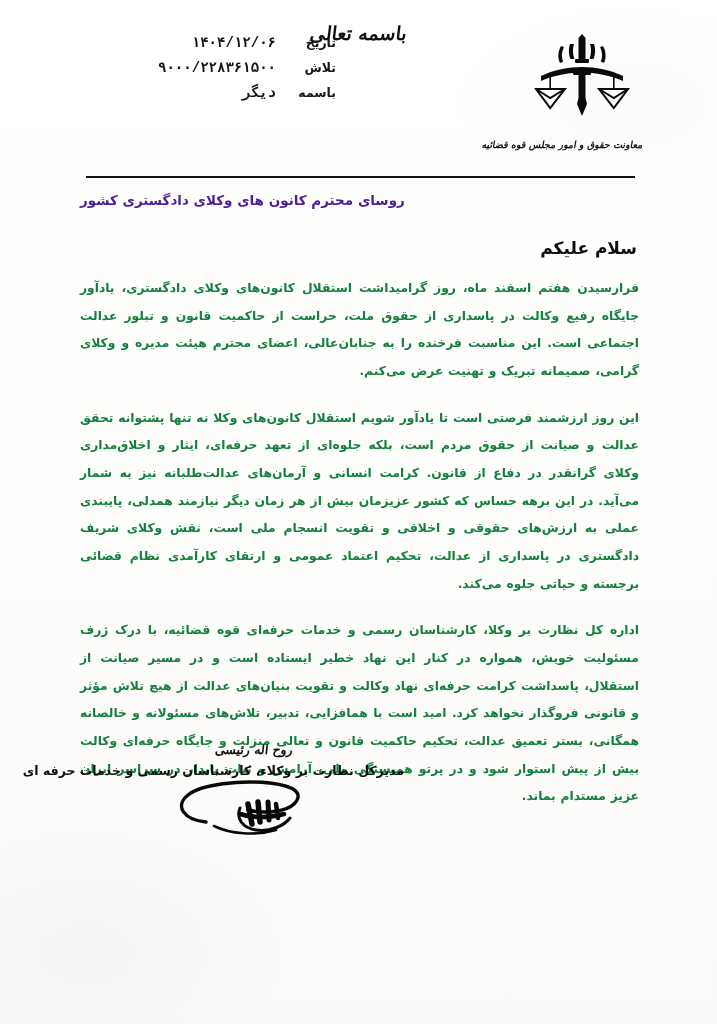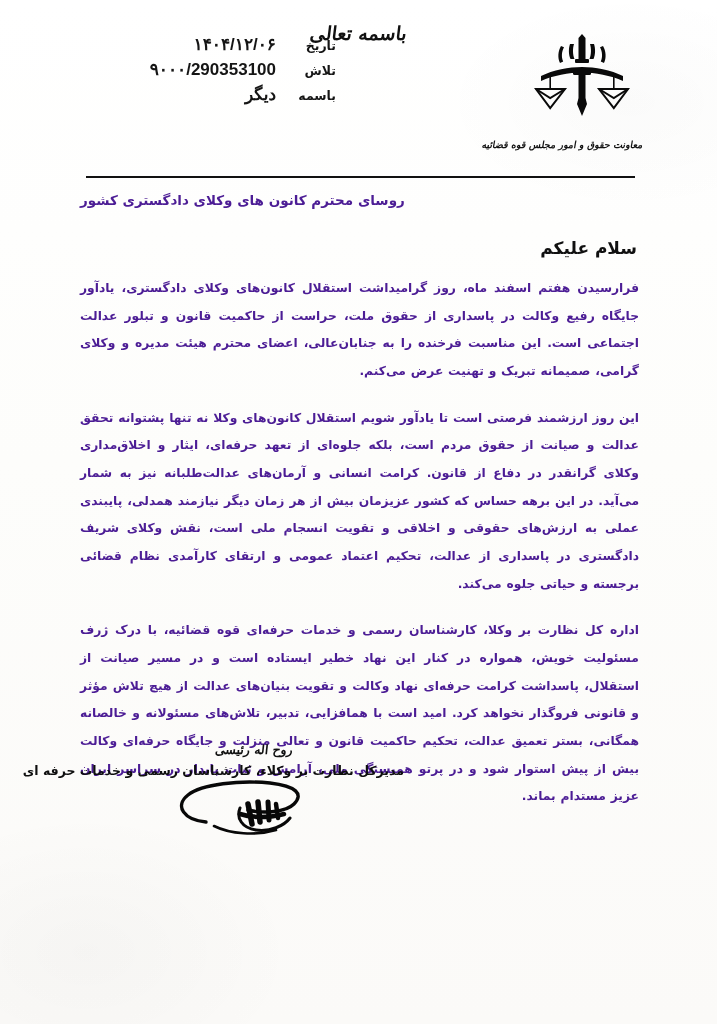--- a/index.html
+++ b/index.html
@@ -59,25 +59,25 @@
   .meta-label {
     font-size: 12.5px;
     font-weight: bold;
     letter-spacing: 0.5px;
     color: #151515;
     min-width: 46px;
     text-align: right;
     font-family: "DejaVu Sans", sans-serif;
   }
   .meta-value {
-    font-size: 17px;
+    font-size: 14px;
     font-weight: bold;
     color: #151515;
     letter-spacing: 0.3px;
-    font-family: Liberation Sans, sans-serif;
+    font-family: Liberation Mono, monospace;
   }
   .meta-row.attach .meta-value { letter-spacing: 1px; }
 
   .basmala {
     position: absolute;
     top: 22px;
     left: 0; right: 0;
     text-align: center;
     font-size: 19px;
     font-weight: bold;
@@ -139,21 +139,21 @@
     font-weight: bold;
     color: #101010;
     padding-right: 6px;
   }
   .para {
     margin-top: 19px;
     font-size: 12.3px;
     line-height: 2.25;
     text-align: justify;
     text-align-last: right;
-    color: #4c1d95;
+    color: #15803d;
     letter-spacing: 0.05px;
     font-weight: bold;
     padding: 0 4px 0 2px;
     word-spacing: 0.5px;
   }
   .para:first-of-type { margin-top: 17px; }
 
   
   .signature {
     position: absolute;
@@ -194,21 +194,21 @@
 
     <div class="header">
 
       <div class="meta-block">
         <div class="meta-row">
           <span class="meta-label">تاریخ</span>
           <span class="meta-value">۱۴۰۴/۱۲/۰۶</span>
         </div>
         <div class="meta-row">
           <span class="meta-label">تلاش</span>
-          <span class="meta-value">۹۰۰۰/290353100</span>
+          <span class="meta-value">۹۰۰۰/۲۲۸۳۶۱۵۰۰</span>
         </div>
         <div class="meta-row attach">
           <span class="meta-label">باسمه</span>
           <span class="meta-value">دیگر</span>
         </div>
       </div>
 
       <div class="basmala">باسمه تعالی</div>
 
       <div class="emblem">

